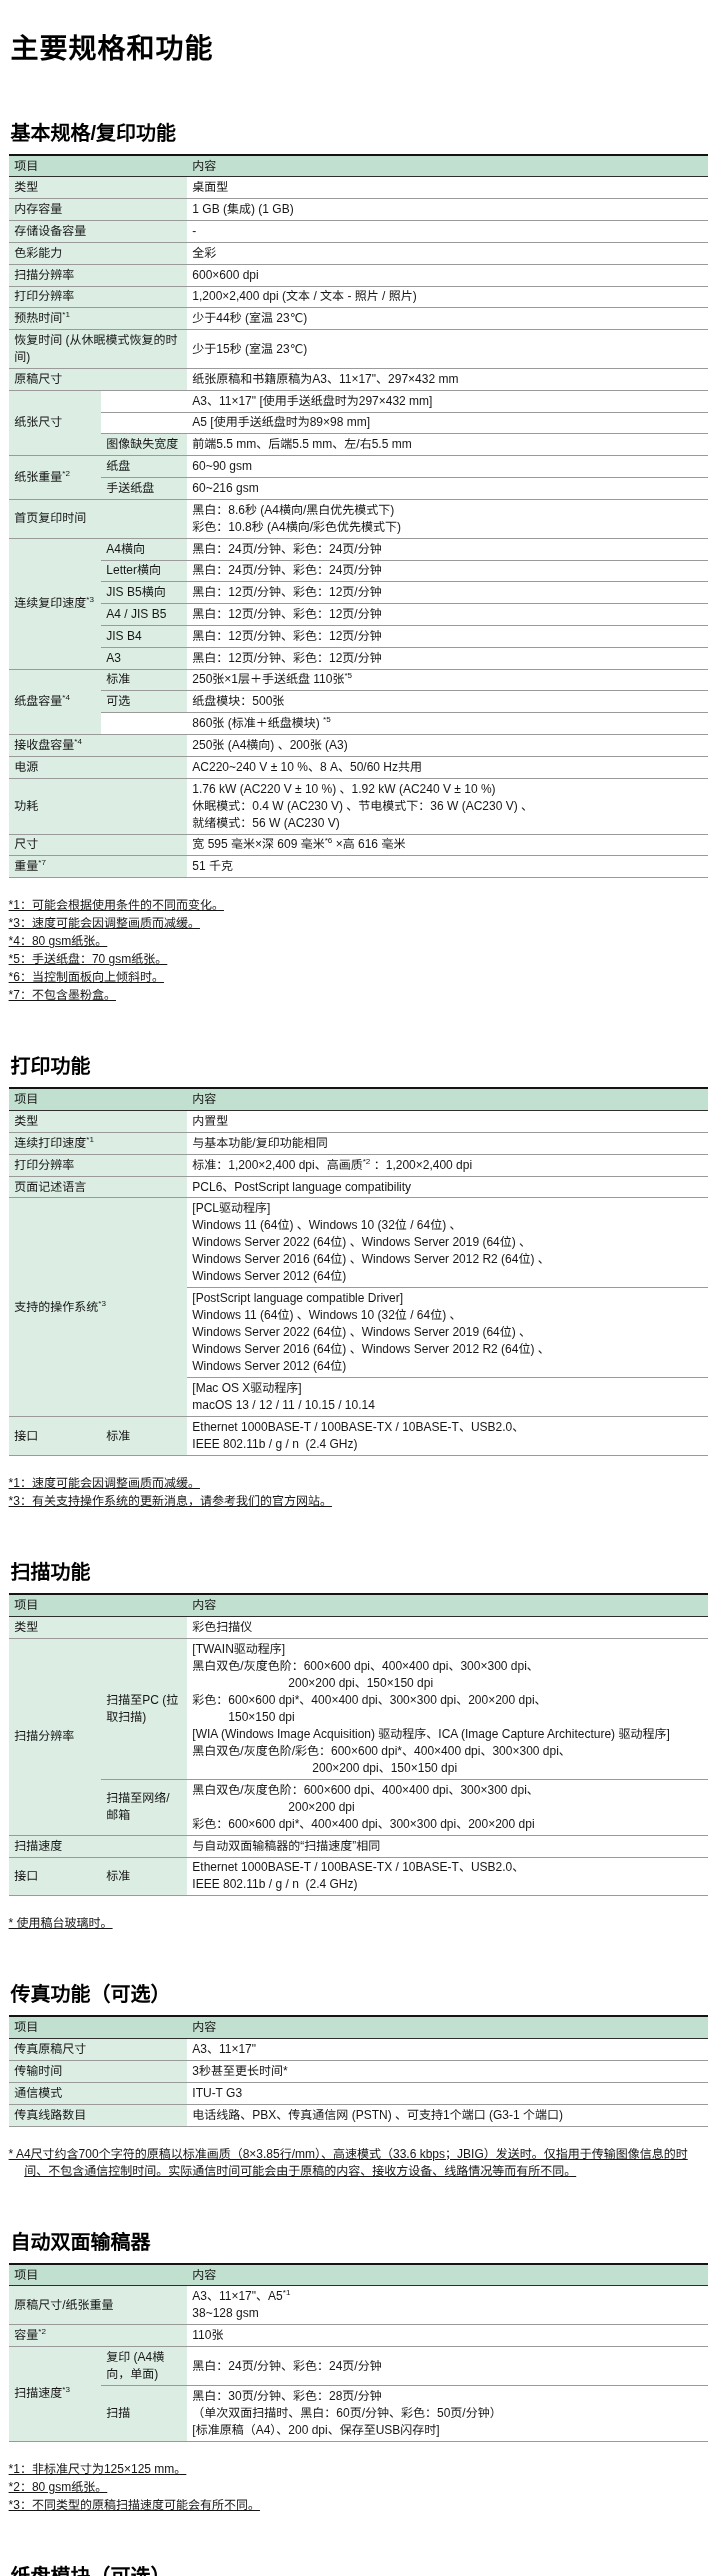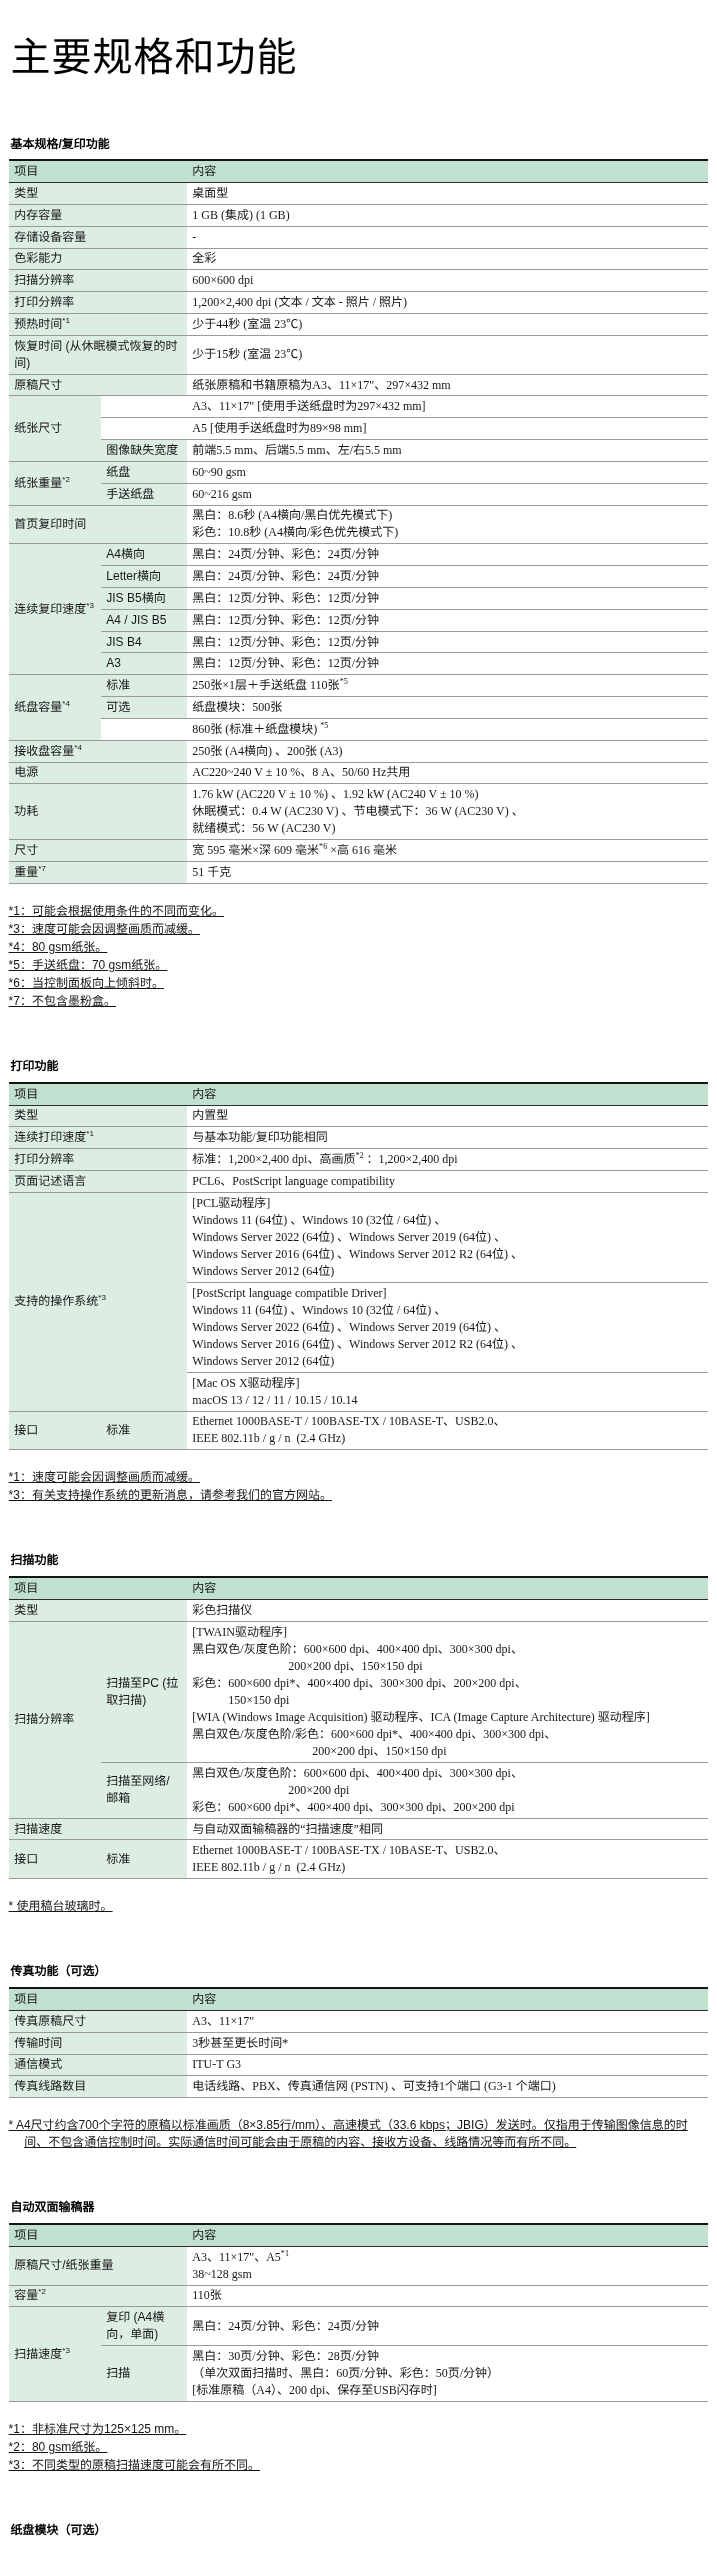--- a/index.html
+++ b/index.html
@@ -3,36 +3,36 @@
 <meta charset="utf-8">
 <style>
   * { margin:0; padding:0; box-sizing:border-box; }
   html,body { background:#fff; }
   body {
     width:717px; margin:0 auto; padding:25px 8.6px 57px 8.6px;
     font-family:"Liberation Sans","DejaVu Sans",sans-serif;
     font-size:12px; line-height:1.42; color:#161616;
   }
   h1[data-name="page-title"] {
-    font-size:40px; font-weight:400; letter-spacing:1px;
+    font-size:28px; font-weight:700; letter-spacing:1px;
     margin:3.8px 0 50px 1.9px; color:#000;
   }
   section.spec-section { margin-bottom:48px; }
-  h2.section-title { font-size:12px; font-weight:600; margin:0 0 6.7px 1.9px; color:#000; }
+  h2.section-title { font-size:20px; font-weight:600; margin:0 0 6.7px 1.9px; color:#000; }
   table.spec-table {
     width:100%; border-collapse:collapse; table-layout:fixed;
     border-top:2.9px solid #141414; border-bottom:1.9px solid #141414;
   }
   th,td { padding:1.9px 5.7px; vertical-align:middle; text-align:left; font-weight:normal; word-wrap:break-word; }
   thead th { background:var(--hdr-bg,#c2e0d0); border-bottom:1.9px solid #2e2e2e;margin-top:20px; }
   tbody th, tbody td { border-bottom:1px solid #9a9a9a; }
   th.lbl { background:var(--lbl-bg,#dceee4); }
   td.sub { background:var(--lbl-bg,#dceee4); }
   td.sub.empty { background:#fff; }
-  td.val { white-space:pre-wrap;font-family:Liberation Serif, serif; }
+  td.val { white-space:pre-wrap; }
   sup { font-size:8.1px; line-height:0; }
   .footnotes { margin-top:19px;text-decoration:underline; }
   .footnote { padding-left:1.3em; text-indent:-1.3em; margin-bottom:1px; white-space:pre-wrap; }
 </style>
 </head>
 <body>
 
 <h1 data-name="page-title">主要规格和功能</h1>
 
 <div id="sections" data-name="spec-sections">

